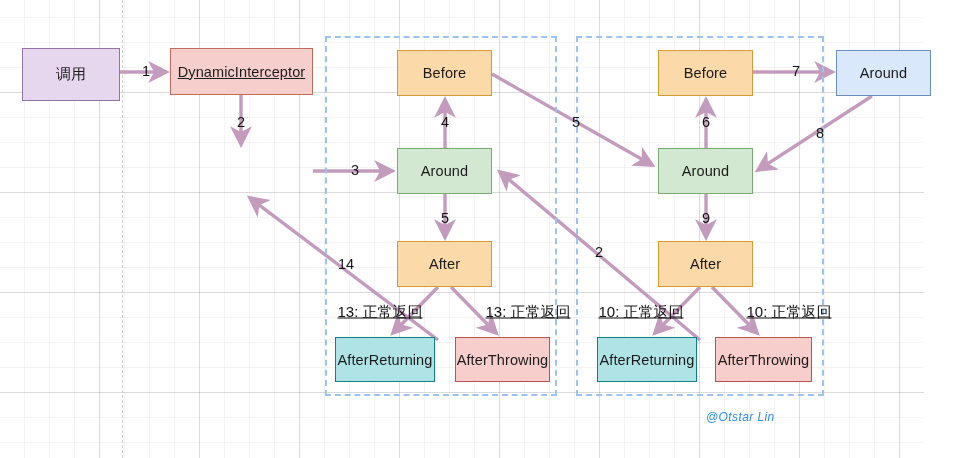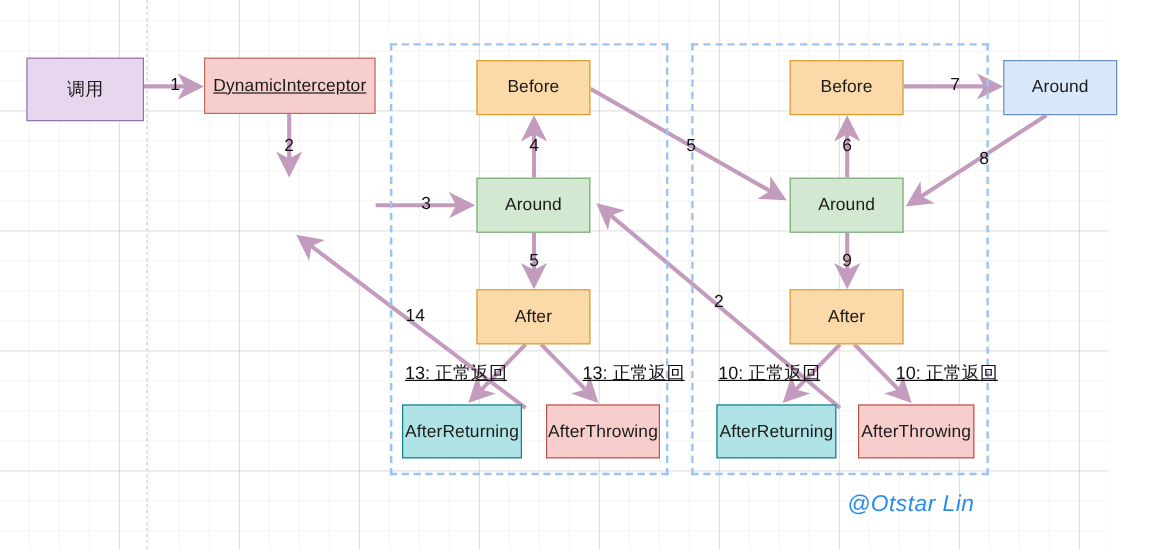--- a/index.html
+++ b/index.html
@@ -38,21 +38,21 @@
     font-size:14.5px;
     color:#111;
     background:transparent;
     white-space:nowrap;
     transform:translate(-50%,-50%);
     line-height:1;
   }
   .edgelabel.big{font-size:15px;text-decoration:underline;}
   #watermark{
     position:absolute;
-    font-size:19px;
+    font-size:12px;
     color:#2b8cf0;
     font-style:italic;
     letter-spacing:.4px;
     white-space:nowrap;
   }
 </style>
 </head>
 <body>
 
 <div id="canvas">

